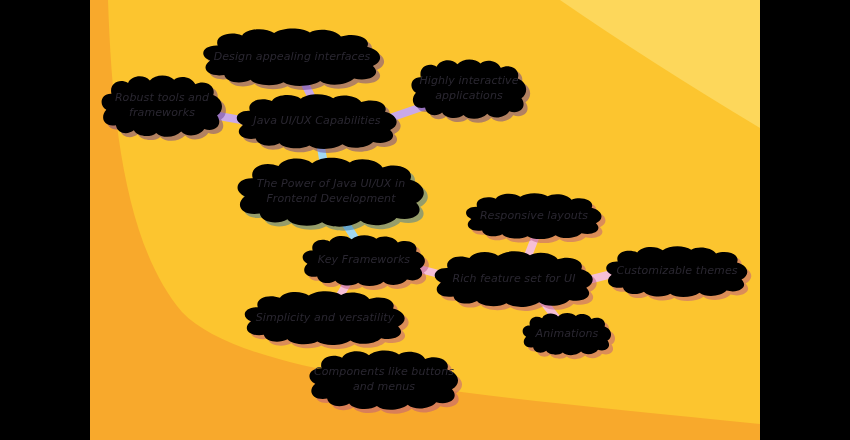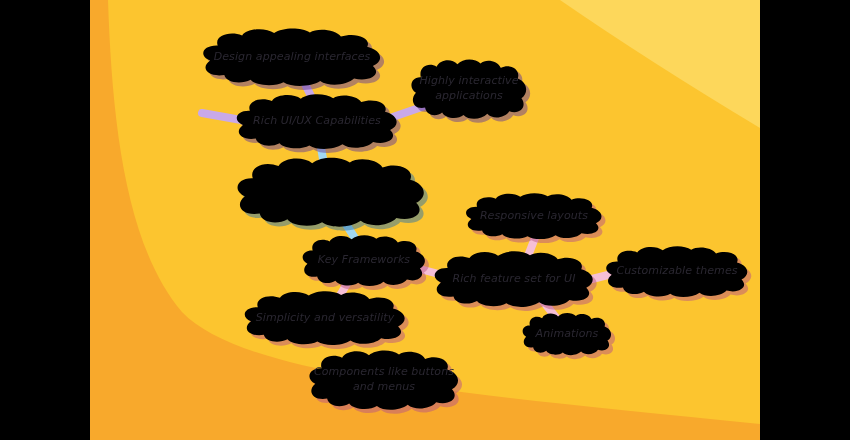--- a/index.html
+++ b/index.html
@@ -65,40 +65,49 @@
       <line class="c-pink" x1="452" y1="300" x2="468" y2="320"></line>
     </svg>
 
     <div class="node purple" style="left:108px;top:27px;width:188px;height:60px">
       <svg class="cloud" viewBox="0 0 200 100" preserveAspectRatio="none">
           <use href="#cloudPath"></use>
         </svg>
       <span class="label">Design appealing interfaces</span>
     </div>
 
+    <div class="node purple" style="left:8px;top:74px;width:128px;height:64px">
+      <svg class="cloud" viewBox="0 0 200 100" preserveAspectRatio="none">
+          <use href="#cloudPath"></use>
+        </svg>
+      <span class="label">Robust tools and
+frameworks</span>
+    </div>
 
     <div class="node purple" style="left:318px;top:58px;width:122px;height:62px">
       <svg class="cloud" viewBox="0 0 200 100" preserveAspectRatio="none">
           <use href="#cloudPath"></use>
         </svg>
       <span class="label">Highly interactive
 applications</span>
     </div>
 
     <div class="node purple" style="left:142px;top:93px;width:170px;height:57px">
       <svg class="cloud" viewBox="0 0 200 100" preserveAspectRatio="none">
           <use href="#cloudPath"></use>
         </svg>
-      <span class="label">Rich UI/UX Capabilities</span>
+      <span class="label">Java UI/UX Capabilities</span>
     </div>
 
     <div class="node blue" style="left:142px;top:156px;width:198px;height:72px">
       <svg class="cloud" viewBox="0 0 200 100" preserveAspectRatio="none">
           <use href="#cloudPath"></use>
         </svg>
+      <span class="label">The Power of Java UI/UX in
+Frontend Development</span>
     </div>
 
     <div class="node pink" style="left:372px;top:192px;width:144px;height:48px">
       <svg class="cloud" viewBox="0 0 200 100" preserveAspectRatio="none">
           <use href="#cloudPath"></use>
         </svg>
       <span class="label">Responsive layouts</span>
     </div>
 
     <div class="node pink" style="left:209px;top:234px;width:130px;height:53px">

